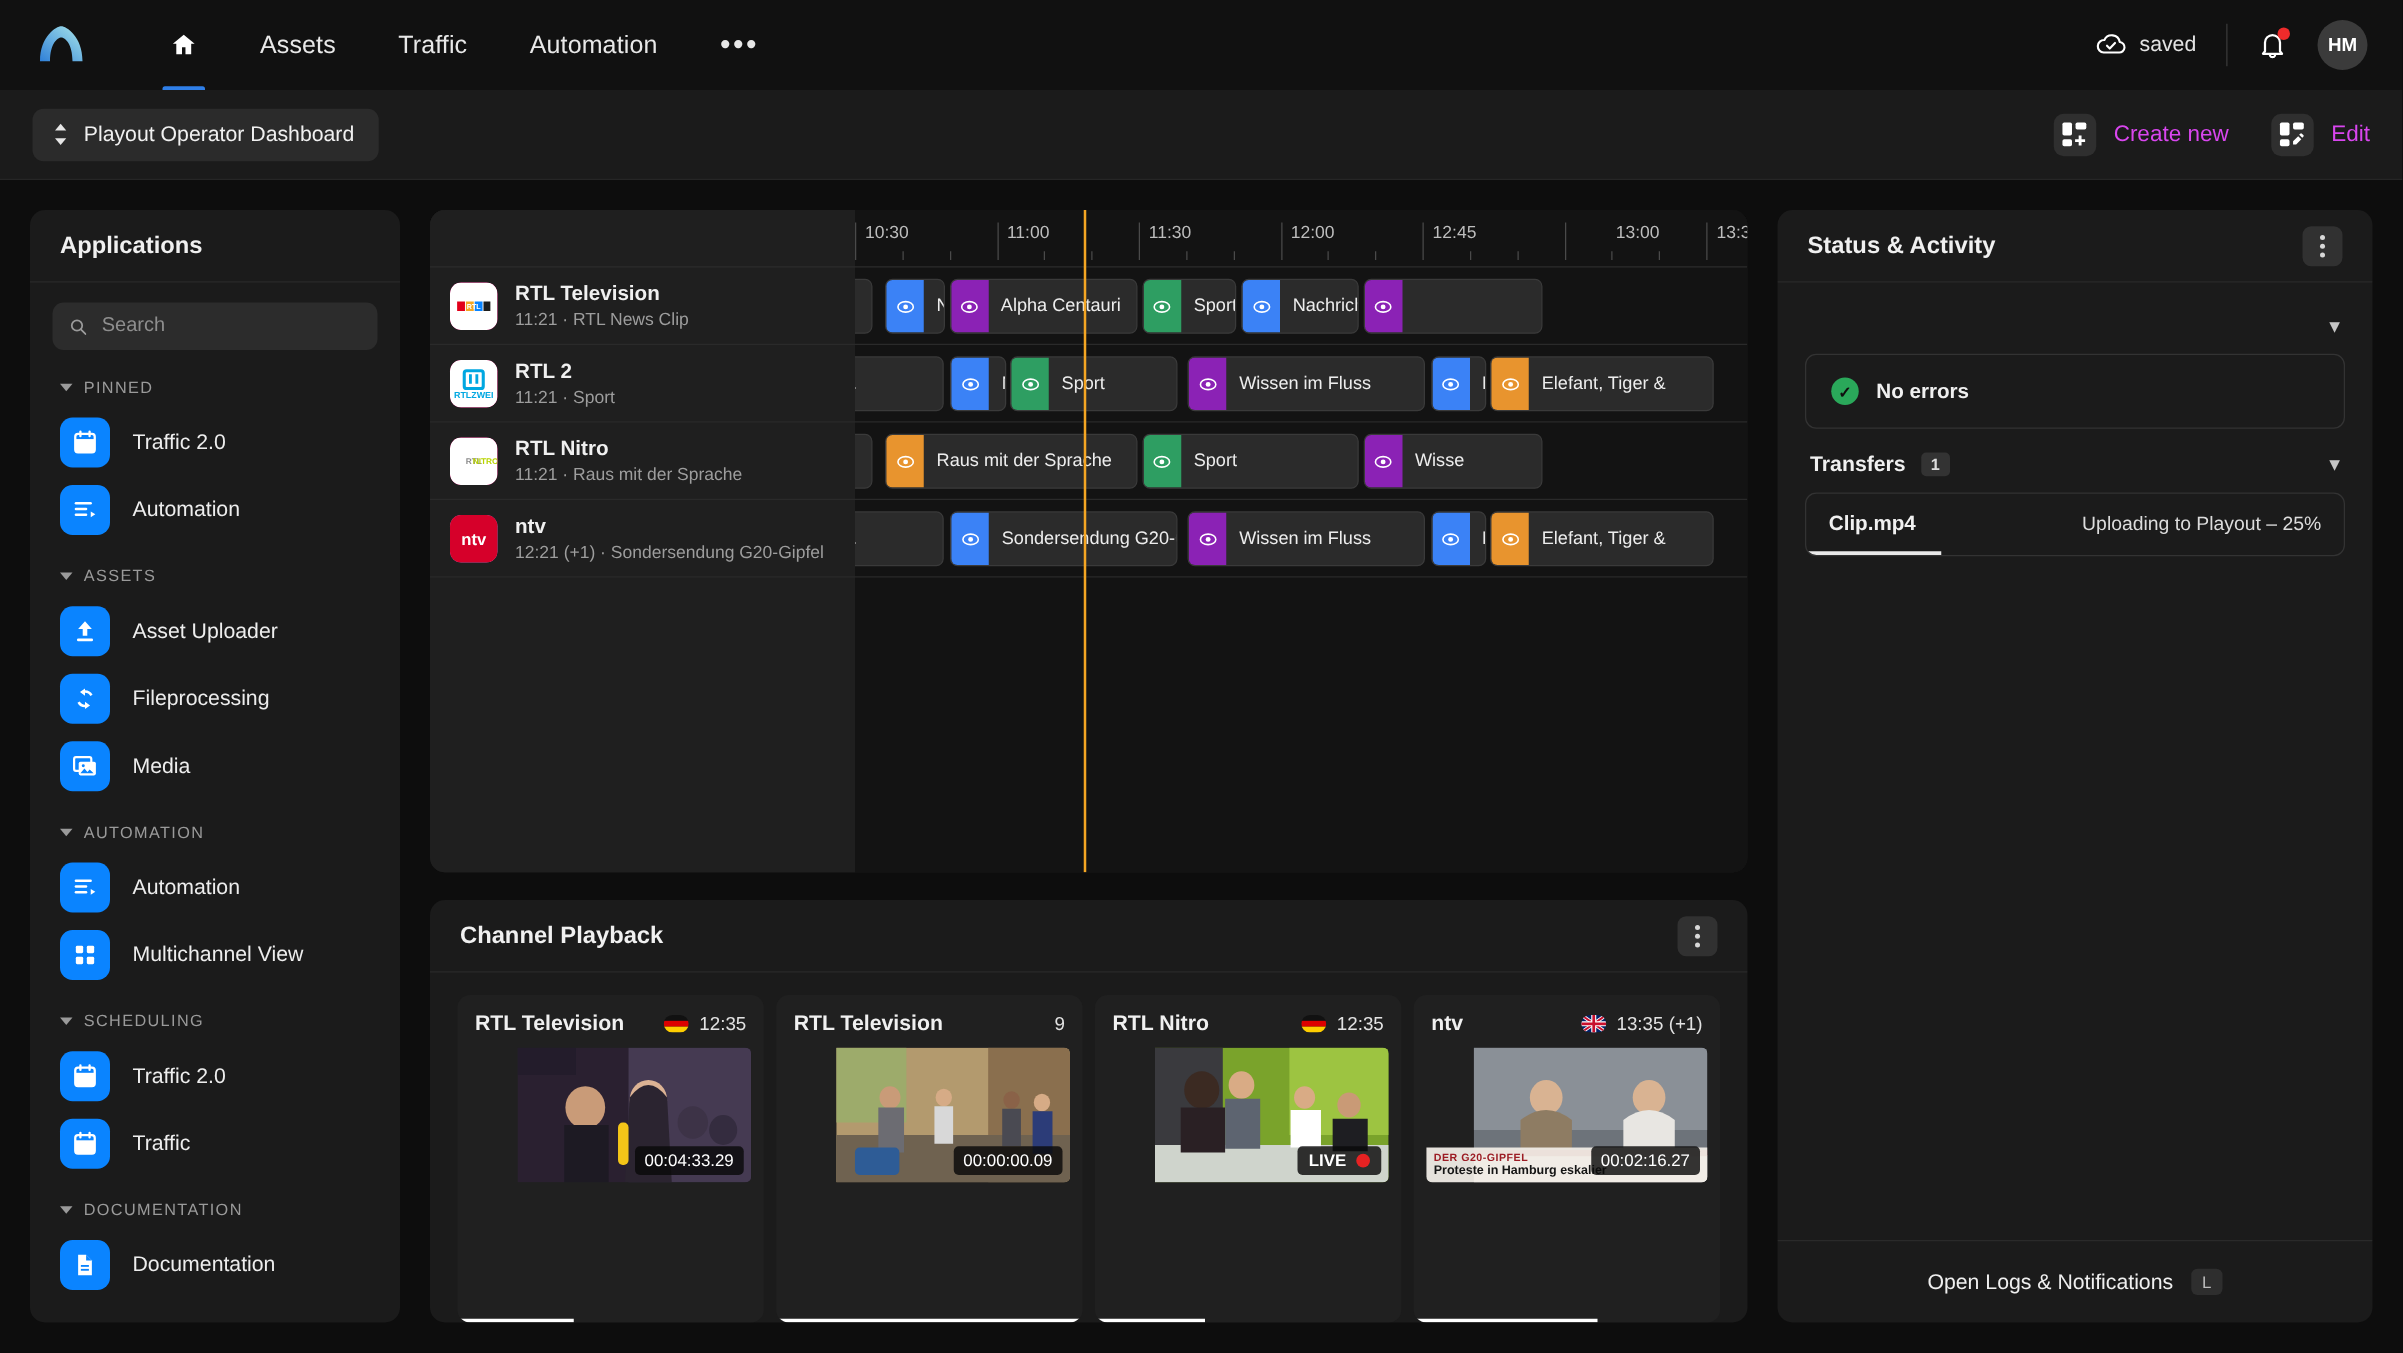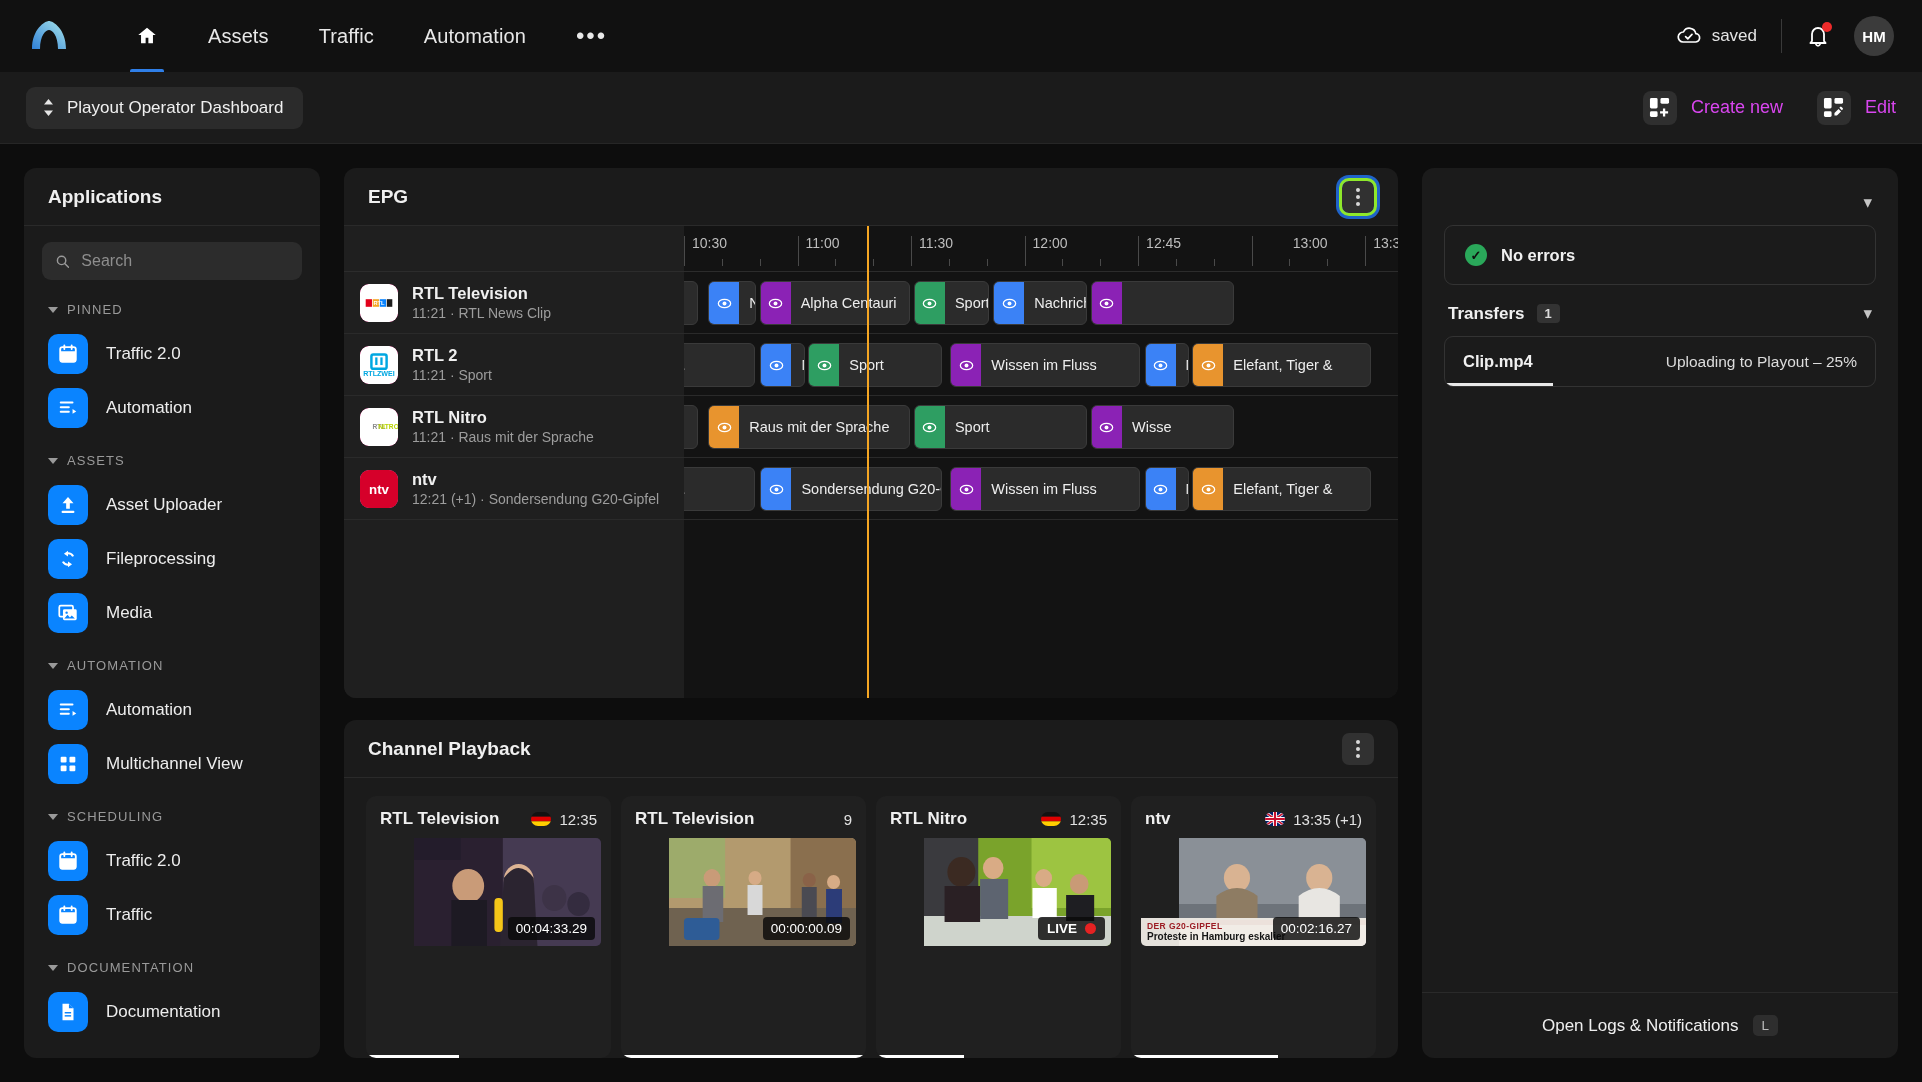--- a/index.html
+++ b/index.html
@@ -464,29 +464,20 @@
             </span>
                      <span class="sb-item-label">Documentation</span>
           </div>
         </div>
     </div>
   </div>
 
   <div class="center">
 
     <div class="card epg">
-      <div class="panel-head">
-        <span class="panel-title">EPG</span>
-        <span class="panel-spacer"></span>
-        <span class="kebab hl">
-          <i></i>
-            <i></i>
-            <i></i>
-        </span>
-      </div>
       <div class="epg-body">
         <div class="epg-left">
           <div class="epg-ruler-pad"></div>
           <div id="epg-channels">
               <div class="chan-row">
                 <span class="chan-logo">
                   <svg viewBox="0 0 40 40" width="38" height="38">
                     <rect width="40" height="40" rx="9" fill="#fff"></rect>
         <rect x="6" y="16" width="6.6" height="8" fill="#e2001a"></rect>
                     <rect x="13.4" y="16" width="6.6" height="8" fill="#f5a623"></rect>
@@ -876,20 +867,29 @@
          <div style="font-size:10px;font-weight:700;color:#151515;white-space:nowrap;overflow:hidden;">Proteste in Hamburg eskalier</div>
        </div><span class="tc-badge">00:02:16.27</span>
     </div>
     <div class="cp-progress" style="width:60%"></div>
           </div>
         </div>
     </div>
   </div>
 
   <div class="rightpanel">
+    <div class="panel-head">
+      <span class="panel-title">Status &amp; Activity</span>
+      <span class="panel-spacer"></span>
+      <span class="kebab">
+        <i></i>
+          <i></i>
+          <i></i>
+      </span>
+    </div>
     <div class="rp-body">
 
       <div class="rp-section">
         <span class="rp-section-title"></span>
         <span class="chev">▾</span>
       </div>
       <div class="rp-box">
         <span class="ok-icon">✓</span>
         <span class="status-text">No errors</span>
       </div>

